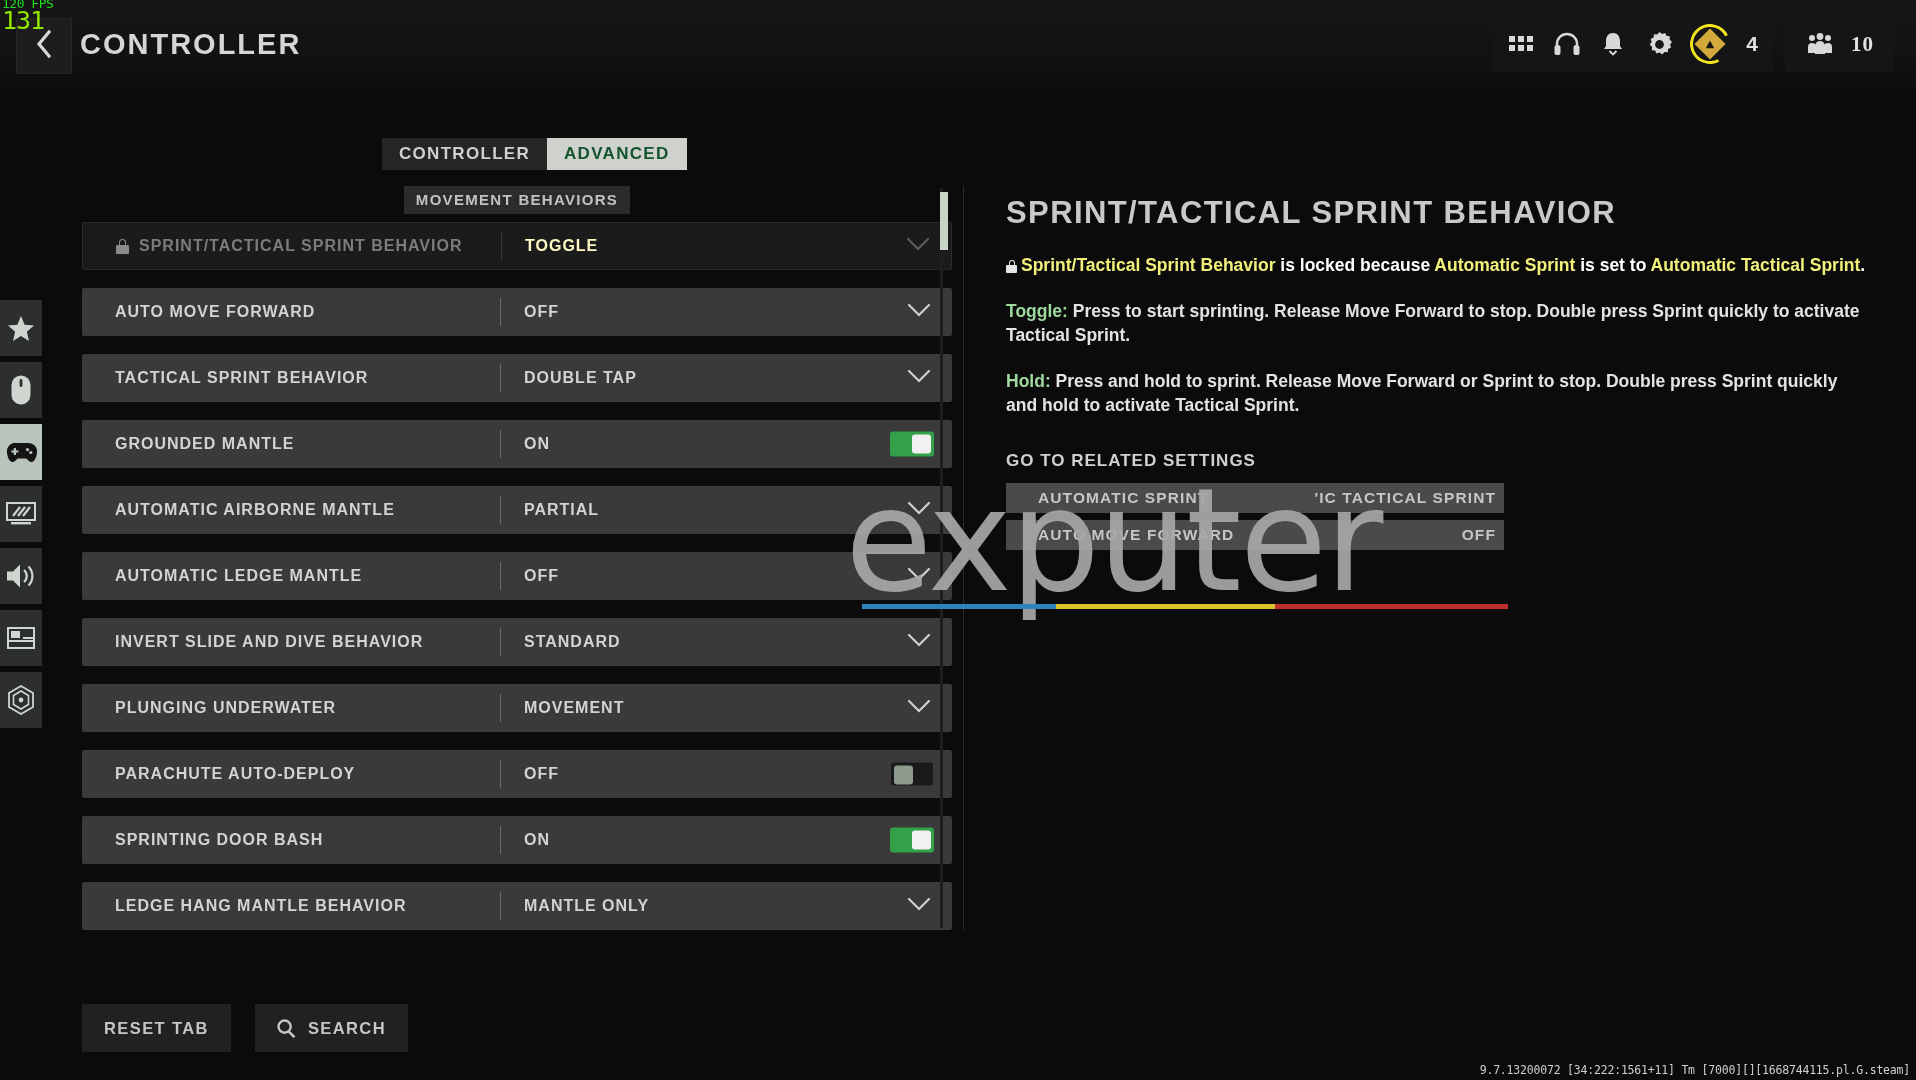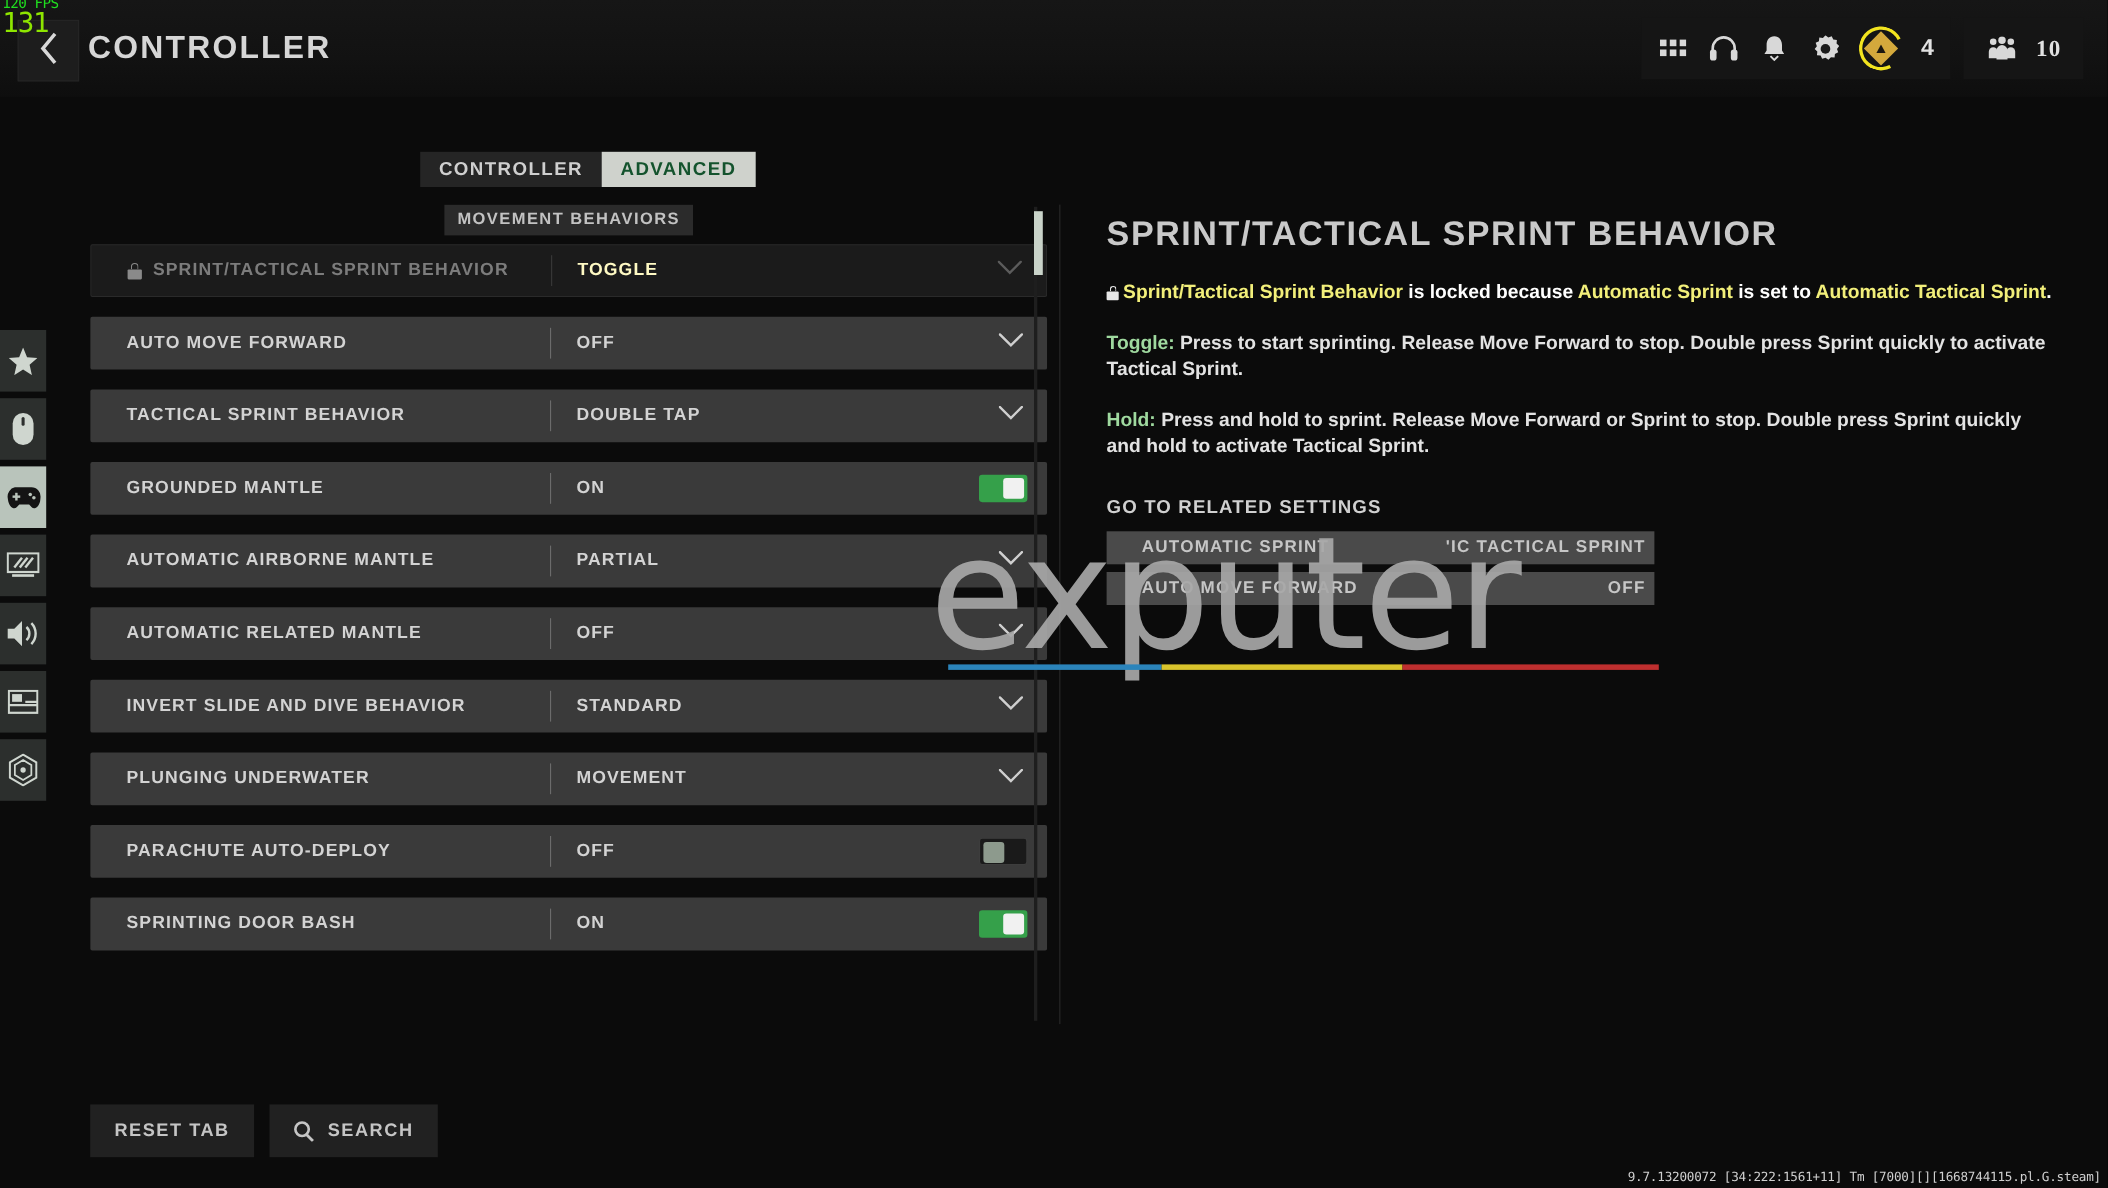--- a/index.html
+++ b/index.html
@@ -110,21 +110,21 @@
   .watermark { position: absolute; left: 845px; top: 470px; width: 700px; pointer-events: none; }
   .wm-text { font-size: 142px; line-height: 142px; color: #a8a8a8; font-family: "DejaVu Sans", sans-serif;
              letter-spacing: -2px; filter: blur(0.7px); opacity: 0.92; }
   .wm-bar { position: absolute; left: 17px; top: 134px; width: 646px; height: 5px; display: flex; }
   .wm-bar i { display: block; height: 100%; }
   .wm-bar .b1 { width: 30%; background: #2b84bb; }
   .wm-bar .b2 { width: 34%; background: #d9c42c; }
   .wm-bar .b3 { width: 36%; background: #bf2f2f; }
 
   
-  .bottom { position: absolute; left: 82px; bottom: 28px; display: flex; gap: 14px; }
+  .bottom { position: absolute; left: 82px; bottom: 28px; display: flex; gap: 24px; }
   .btm-btn { height: 48px; background: #212121; display: flex; align-items: center; justify-content: center;
              gap: 12px; padding: 0 22px; color: #c5c5c5; font-size: 16.5px; letter-spacing: 1.4px; font-weight: bold; }
   .btm-btn svg { display: block; }
   .build-str { position: absolute; right: 6px; bottom: 3px; font-family: "DejaVu Sans Mono", monospace;
                font-size: 11.5px; color: #cfcfcf; letter-spacing: -0.2px; }
 </style>
 </head>
 <body>
 
 <div id="root">
@@ -336,21 +336,21 @@
             <span>AUTOMATIC AIRBORNE MANTLE</span>
           </span>
           <span class="row-div"></span>
           <span class="row-value">PARTIAL</span>
           <span class="chev"><svg width="22" height="13" viewBox="0 0 22 13">
               <polyline points="1,1 11,11 21,1" fill="none" stroke="currentColor" stroke-width="2.2" stroke-linecap="square"></polyline>
             </svg></span>
         </div>
         <div class="row">
           <span class="row-name">
-            <span>AUTOMATIC RELATED MANTLE</span>
+            <span>AUTOMATIC LEDGE MANTLE</span>
           </span>
           <span class="row-div"></span>
           <span class="row-value">OFF</span>
           <span class="chev"><svg width="22" height="13" viewBox="0 0 22 13">
               <polyline points="1,1 11,11 21,1" fill="none" stroke="currentColor" stroke-width="2.2" stroke-linecap="square"></polyline>
             </svg></span>
         </div>
         <div class="row">
           <span class="row-name">
             <span>INVERT SLIDE AND DIVE BEHAVIOR</span>
@@ -383,20 +383,30 @@
         </div>
         <div class="row">
           <span class="row-name">
             <span>SPRINTING DOOR BASH</span>
           </span>
           <span class="row-div"></span>
           <span class="row-value">ON</span>
           <span class="toggle on">
             <span class="knob"></span>
           </span>
+        </div>
+        <div class="row">
+          <span class="row-name">
+            <span>LEDGE HANG MANTLE BEHAVIOR</span>
+          </span>
+          <span class="row-div"></span>
+          <span class="row-value">MANTLE ONLY</span>
+          <span class="chev"><svg width="22" height="13" viewBox="0 0 22 13">
+              <polyline points="1,1 11,11 21,1" fill="none" stroke="currentColor" stroke-width="2.2" stroke-linecap="square"></polyline>
+            </svg></span>
         </div>
       </div>
   </div>
 
   <div class="scroll-track"></div>
   <div class="scroll-thumb"></div>
   <div class="scroll-line"></div>
 
   <div class="detail">
     <div class="detail-title">SPRINT/TACTICAL SPRINT BEHAVIOR</div>

